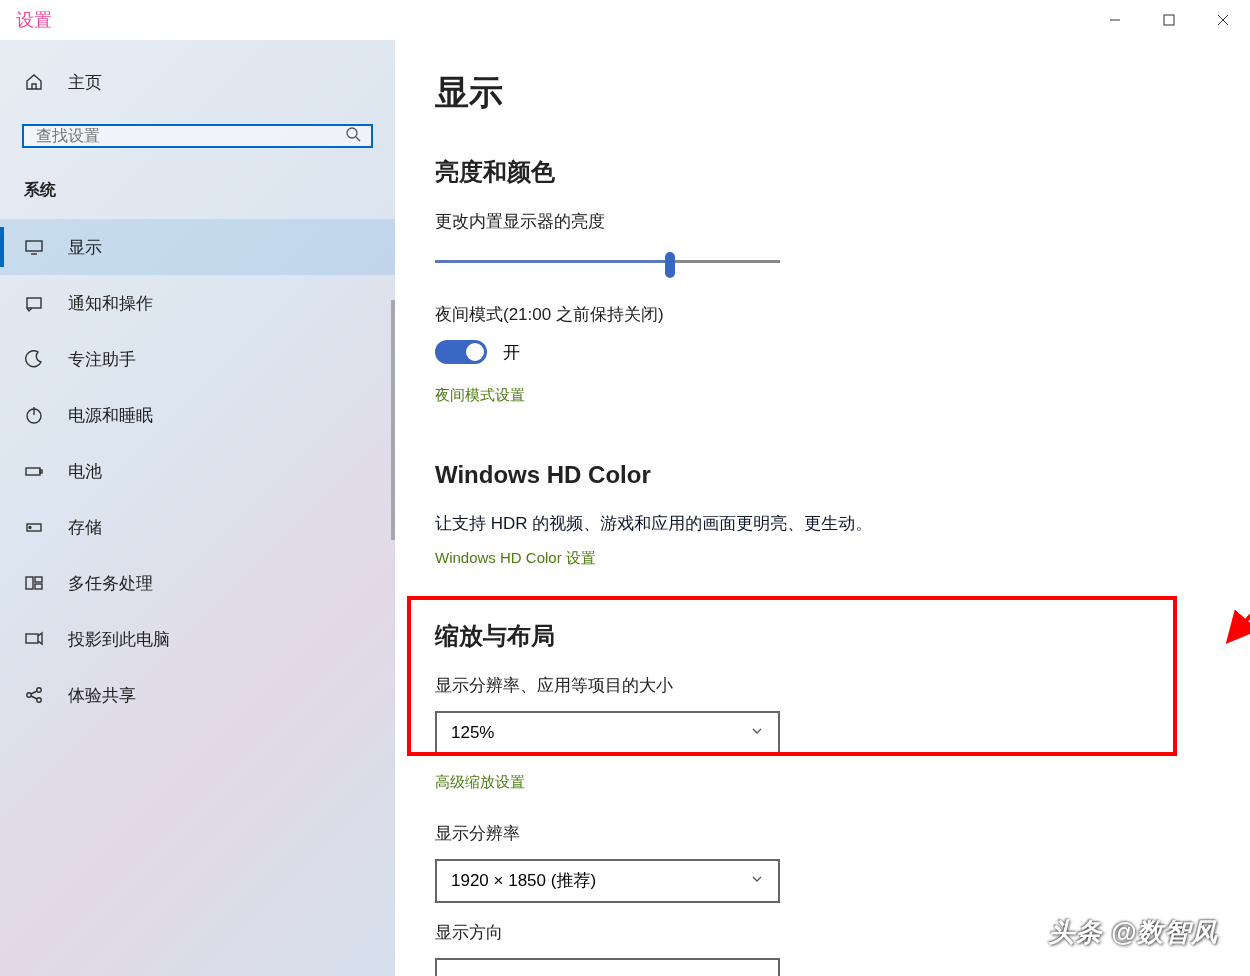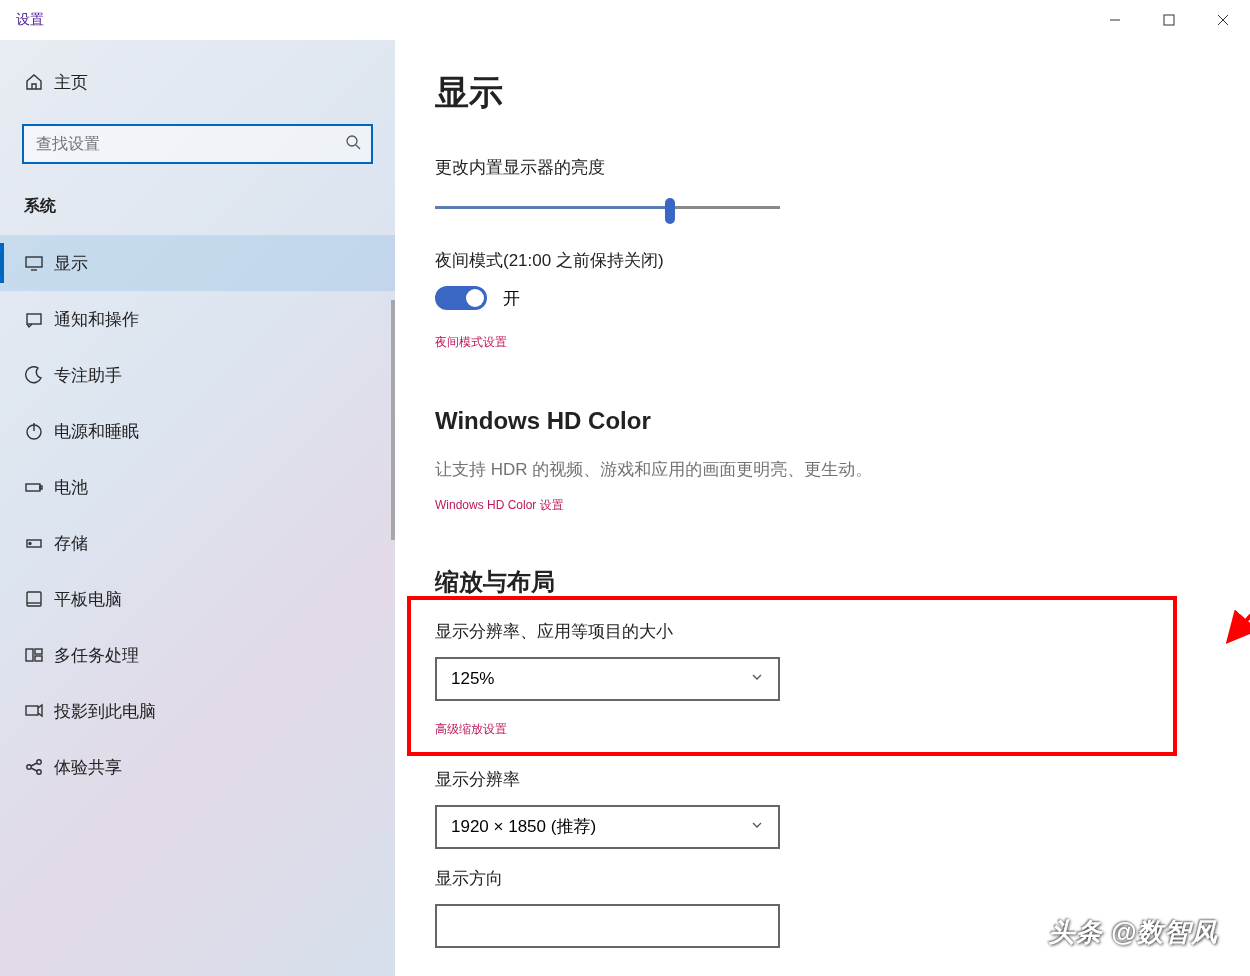--- a/index.html
+++ b/index.html
@@ -1,51 +1,51 @@
 <!DOCTYPE html>
 <html><head>
   <meta charset="utf-8">
   <style>
     * { margin: 0; padding: 0; box-sizing: border-box; font-family: "Microsoft YaHei", "Segoe UI", sans-serif; }
     body { width: 1250px; height: 976px; background: #fff; overflow: hidden; position: relative; }
     
     
     .titlebar { height: 40px; display: flex; justify-content: space-between; align-items: center; padding-left: 16px; }
-    .titlebar-title { font-size: 14px; color: #4c1d95; font-family: Liberation Serif, serif; }
+    .titlebar-title { font-size: 18px; color: #ec4899; font-family: Liberation Serif, serif; }
     .win-controls { display: flex; }
     .win-btn { width: 54px; height: 40px; display: flex; align-items: center; justify-content: center; cursor: pointer; }
     .win-btn svg { stroke: #333; stroke-width: 1; fill: none; }
     
     
     .content { display: flex; height: calc(100% - 40px); }
     .sidebar { width: 395px; background: linear-gradient(135deg, #e8ecf3 0%, #dce5f0 40%, #e2d9e6 70%, #d5e0ec 100%); padding-top: 14px; position: relative; }
     .main { flex: 1; padding: 30px 40px 0 40px; position: relative; overflow: hidden; }
     
     
-    .nav-item { display: flex; align-items: center; height: 56px; padding-left: 24px; gap: 10px; cursor: pointer; font-size: 17px; color: #222; }
+    .nav-item { display: flex; align-items: center; height: 56px; padding-left: 24px; gap: 24px; cursor: pointer; font-size: 17px; color: #222; }
     .nav-item.active { background: rgba(0,120,215,0.12); position: relative; }
     .nav-item.active::before { content: ""; position: absolute; left: 0; top: 8px; bottom: 8px; width: 4px; background: #0067c0; }
     .nav-icon { width: 20px; height: 20px; display: flex; align-items: center; justify-content: center; color: #333; }
     .nav-icon svg { stroke: #333; stroke-width: 1.4; fill: none; }
     
     .search-wrap { margin: 14px 22px 20px 22px; }
-    .search-box { width: 100%; height: 40px; border: 2px solid #0067c0; background: rgba(255,255,255,0.5); padding: 0 36px 0 12px; font-size: 16px; color: #666; position: relative; }
+    .search-box { width: 100%; height: 24px; border: 2px solid #0067c0; background: rgba(255,255,255,0.5); padding: 0 36px 0 12px; font-size: 16px; color: #666; position: relative; }
     .search-container { position: relative; }
     .search-icon-wrap { position: absolute; right: 12px; top: 50%; transform: translateY(-50%); }
     
     .section-label { font-weight: 600; font-size: 16px; color: #222; padding: 12px 0 18px 24px; }
     
     .scroll-indicator { position: absolute; right: 0; top: 260px; width: 4px; height: 240px; background: rgba(100,100,100,0.45); }
     
     
     h1 { font-size: 34px; font-weight: 600; color: #222; margin-bottom: 40px; }
     h2 { font-size: 24px; font-weight: 600; color: #222; margin: 24px 0 22px 0; }
     .field-label { font-size: 17px; color: #222; margin-bottom: 14px; display: block; }
-    .desc { font-size: 17px; color: #737373; line-height: 1.5; margin-bottom: 12px; }
-    .link { font-size: 12px; color: #be185d; cursor: pointer; display: inline-block; margin-bottom: 8px; }
+    .desc { font-size: 17px; color: #0f172a; line-height: 1.5; margin-bottom: 12px; }
+    .link { font-size: 15px; color: #4d7c0f; cursor: pointer; display: inline-block; margin-bottom: 8px; }
     
     
     .slider { width: 345px; height: 30px; position: relative; margin-bottom: 26px; }
     .slider-track { position: absolute; top: 13px; left: 0; right: 0; height: 3px; background: #888; }
     .slider-fill { position: absolute; top: 13px; left: 0; width: 68%; height: 3px; background: #5a7bb8; }
     .slider-thumb { position: absolute; top: 5px; left: 68%; transform: translateX(-50%); width: 10px; height: 26px; background: #3a66c4; border-radius: 5px; }
     
     
     .toggle-row { display: flex; align-items: center; gap: 16px; margin-bottom: 22px; }
     .toggle { width: 52px; height: 24px; background: #3a66c4; border-radius: 12px; position: relative; cursor: pointer; }
@@ -163,29 +163,20 @@
           <svg width="20" height="20" viewBox="0 0 20 20">
             <rect x="3" y="7" width="14" height="7"></rect>
             <circle cx="6" cy="10.5" r="1" fill="#333"></circle>
           </svg>
         </span>
       <span>存储</span>
     </div>
     <div class="nav-item">
       <span class="nav-icon">
           <svg width="20" height="20" viewBox="0 0 20 20">
-            <rect x="3" y="3" width="14" height="14" rx="1"></rect>
-            <line x1="3" y1="14" x2="17" y2="14"></line>
-          </svg>
-        </span>
-      <span>平板电脑</span>
-    </div>
-    <div class="nav-item">
-      <span class="nav-icon">
-          <svg width="20" height="20" viewBox="0 0 20 20">
             <rect x="2" y="4" width="7" height="12"></rect>
             <rect x="11" y="4" width="7" height="5"></rect>
             <rect x="11" y="11" width="7" height="5"></rect>
           </svg>
         </span>
       <span>多任务处理</span>
     </div>
     <div class="nav-item">
       <span class="nav-icon">
           <svg width="20" height="20" viewBox="0 0 20 20">
@@ -207,20 +198,21 @@
         </span>
       <span>体验共享</span>
     </div>
 
     <div class="scroll-indicator"></div>
   </div>
 
   <div class="main">
     <h1>显示</h1>
 
+    <h2>亮度和颜色</h2>
     <span class="field-label">更改内置显示器的亮度</span>
     <div class="slider">
       <div class="slider-track"></div>
       <div class="slider-fill"></div>
       <div class="slider-thumb"></div>
     </div>
     <span class="field-label">夜间模式(21:00 之前保持关闭)</span>
     <div class="toggle-row">
       <div class="toggle">
           <div class="toggle-knob"></div>

